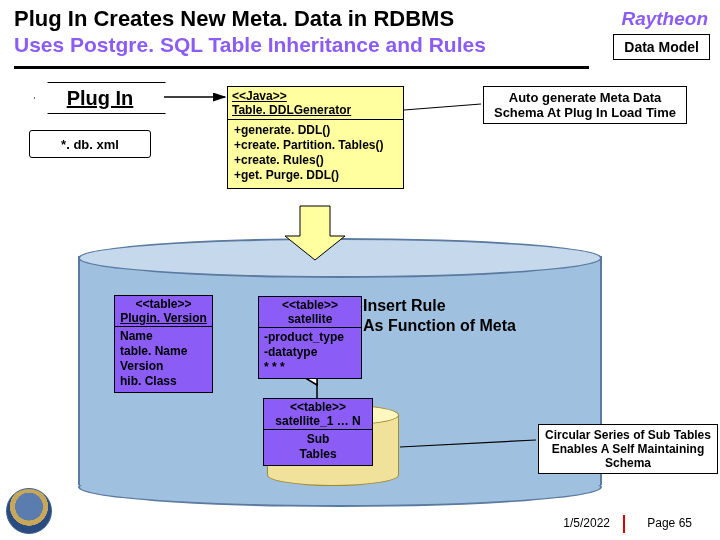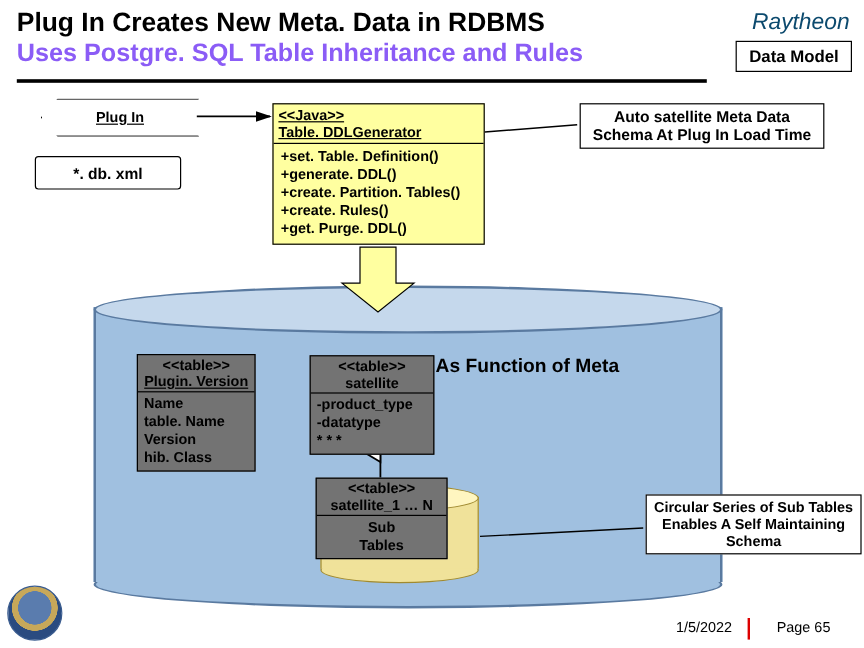--- a/index.html
+++ b/index.html
@@ -1,51 +1,51 @@
 <!DOCTYPE html>
 <html><head>
 <meta charset="utf-8">
 <style>
   html,body{margin:0;padding:0;font-family:Arial,Helvetica,sans-serif;background:#fff}
   .slide{position:relative;width:720px;height:540px;overflow:hidden}
   .title{position:absolute;left:14px;top:6px;font-size:22px;font-weight:bold;color:#000}
   .subtitle{position:absolute;left:14px;top:33px;font-size:21px;font-weight:bold;color:#8b5cf6}
   .title-rule{position:absolute;left:14px;top:66px;height:3px;background:#000}
   .title-rule.r1{width:575px}
-  .logo{position:absolute;right:12px;top:8px;font-size:19px;font-weight:normal;font-style:italic;color:#0c4a6e}
+  .logo{position:absolute;right:12px;top:8px;font-size:19px;font-weight:bold;font-style:italic;color:#8b5cf6}
   .badge{position:absolute;right:10px;top:34px;border:1px solid #000;background:#fff;font-size:14px;font-weight:bold;padding:4px 10px}
   .plugin-box{position:absolute;left:34px;top:82px;width:130px;height:30px;background:#fff;border:1px solid #000;
     clip-path:polygon(0 50%,14px 0,100% 0,calc(100% - 14px) 50%,100% 100%,14px 100%);
-    display:flex;align-items:center;justify-content:center;font-size:12px;font-weight:bold;text-decoration:underline}
+    display:flex;align-items:center;justify-content:center;font-size:20px;font-weight:bold;text-decoration:underline}
   .dbxml{position:absolute;left:29px;top:130px;width:120px;height:26px;border:1px solid #000;background:#fff;border-radius:3px;display:flex;align-items:center;justify-content:center;font-size:13px;font-weight:bold}
   .java-box{position:absolute;left:227px;top:86px;width:175px;border:1px solid #000;background:#ffffa0;font-size:12px}
   .java-top{border-bottom:1px solid #000;text-align:left;padding:2px 4px;font-weight:bold}
   .java-top .st{text-decoration:underline}
   .java-body{padding:3px 6px 5px 6px;font-weight:bold}
   .java-body div{line-height:1.25}
   .meta-note{position:absolute;left:483px;top:86px;width:190px;border:1px solid #000;background:#fff;font-size:13px;font-weight:bold;text-align:center;padding:3px 6px}
   
   .cyl-outer{position:absolute;left:78px;top:238px;width:520px;height:265px}
   .cyl-outer .cyl-body{position:absolute;left:0;top:18px;width:520px;height:229px;background:#a0c0e0;border-left:2px solid #5a7aa0;border-right:2px solid #5a7aa0}
   .cyl-outer .cyl-top{position:absolute;left:0;top:0;width:520px;height:36px;border-radius:50%;background:#c5d8ec;border:2px solid #5a7aa0}
   .cyl-outer .cyl-bot{position:absolute;left:0;top:229px;width:520px;height:36px;border-radius:50%;background:#a0c0e0;border:2px solid #5a7aa0}
   .cyl-inner{position:absolute;left:267px;top:404px;width:130px;height:80px;z-index:5}
   .cyl-inner .cyl-body{position:absolute;left:0;top:10px;width:130px;height:60px;background:#f0e29a;border-left:1px solid #a08a30;border-right:1px solid #a08a30}
   .cyl-inner .cyl-top{position:absolute;left:0;top:0;width:130px;height:20px;border-radius:50%;background:#fff6c0;border:1px solid #a08a30}
   .cyl-inner .cyl-bot{position:absolute;left:0;top:60px;width:130px;height:20px;border-radius:50%;background:#f0e29a;border:1px solid #a08a30}
-  .tbl{position:absolute;border:1px solid #000;background:#737373;font-size:12px;z-index:4}
+  .tbl{position:absolute;border:1px solid #000;background:#8b5cf6;font-size:12px;z-index:4}
   .tbl .hd{border-bottom:1px solid #000;text-align:center;font-weight:bold;padding:1px 4px}
   .tbl .bd{padding:2px 5px 3px 5px;font-weight:bold}
   .tbl .bd div{line-height:1.25}
   .tbl.pv{left:114px;top:295px;width:97px}
   .tbl.sat{left:258px;top:296px;width:102px}
   .tbl.sub{left:263px;top:398px;width:108px;z-index:6}
   .big-ann{position:absolute;left:363px;top:296px;width:215px;font-size:16px;font-weight:bold;z-index:4}
   .big-ann div{line-height:1.25}
-  .circ-note{position:absolute;left:538px;top:412px;width:168px;border:1px solid #000;background:#fff;font-size:12px;font-weight:bold;text-align:center;padding:3px 5px;z-index:6}
+  .circ-note{position:absolute;left:538px;top:424px;width:168px;border:1px solid #000;background:#fff;font-size:12px;font-weight:bold;text-align:center;padding:3px 5px;z-index:6}
   .footer-date{position:absolute;right:110px;bottom:10px;font-size:12px}
   .footer-sep{position:absolute;right:95px;bottom:7px;width:2px;height:18px;background:#d00}
   .footer-page{position:absolute;right:28px;bottom:10px;font-size:12px}
   .page-num{display:inline}
   .seal{position:absolute;left:6px;bottom:6px;width:44px;height:44px;border-radius:50%;background:radial-gradient(circle at 50% 40%,#5a7cae 0 40%,#c7a85a 41% 55%,#2a4b80 56% 100%);border:1px solid #3a5c8f}
   svg.edges{position:absolute;left:0;top:0;width:720px;height:540px;z-index:3;pointer-events:none}
 </style>
 </head>
 <body>
 
@@ -64,29 +64,28 @@
   <div class="dbxml">
     <span>*. db. xml</span>
   </div>
 
   <div class="java-box">
     <div class="java-top">
       <span class="st">&lt;&lt;Java&gt;&gt;</span><br>
       <span class="st">Table. DDLGenerator</span>
     </div>
     <div class="java-body">
-      <div>+set. Table. Definition()</div>
       <div>+generate. DDL()</div>
       <div>+create. Partition. Tables()</div>
       <div>+create. Rules()</div>
       <div>+get. Purge. DDL()</div>
     </div>
   </div>
 
-  <div class="meta-note">Auto satellite Meta Data Schema At Plug In Load Time</div>
+  <div class="meta-note">Auto generate Meta Data Schema At Plug In Load Time</div>
 
   <div class="cyl-outer">
     <div class="cyl-bot"></div>
       <div class="cyl-body"></div>
       <div class="cyl-top"></div>
   </div>
 
   <div class="tbl pv">
     <div class="hd">
       <div>&lt;&lt;table&gt;&gt;</div>
@@ -106,20 +105,21 @@
       <div>satellite</div>
     </div>
     <div class="bd">
       <div>-product_type</div>
       <div>-datatype</div>
       <div>* * *</div>
     </div>
   </div>
 
   <div class="big-ann">
+    <div>Insert Rule</div>
     <div>As Function of Meta</div>
   </div>
 
   <div class="cyl-inner">
     <div class="cyl-bot"></div>
       <div class="cyl-body"></div>
       <div class="cyl-top"></div>
   </div>
 
   <div class="tbl sub">

